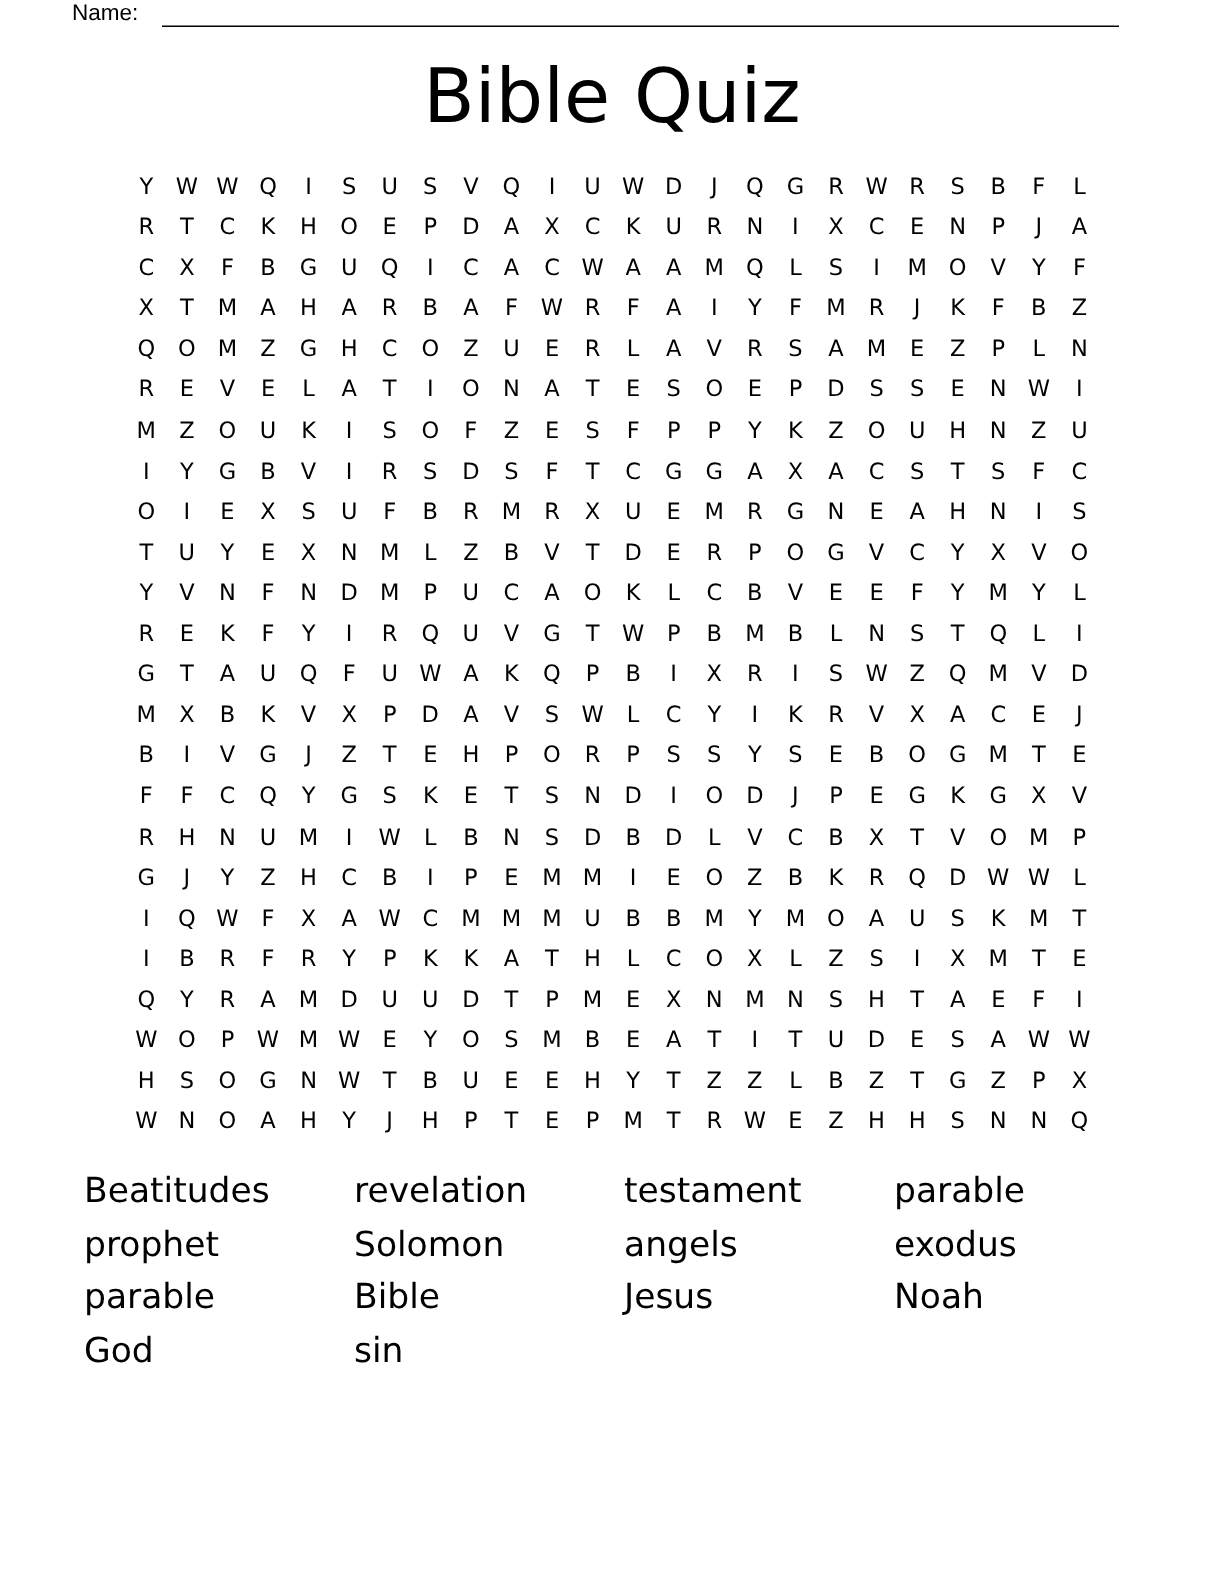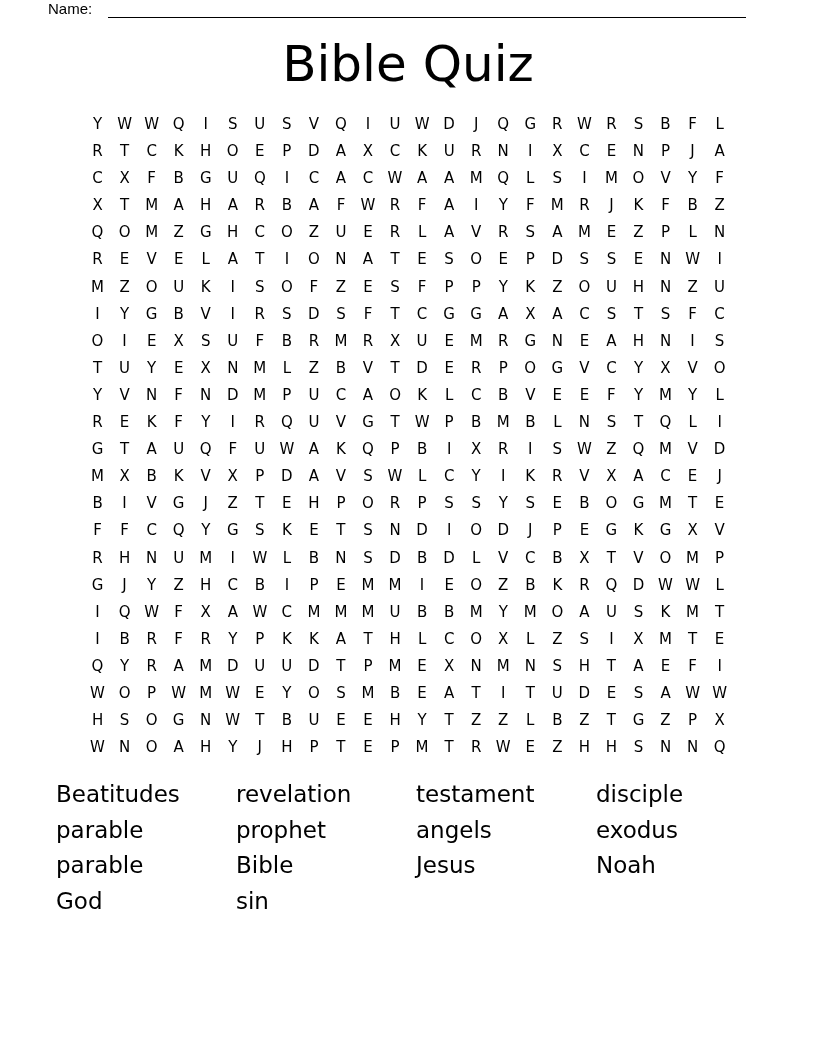--- a/index.html
+++ b/index.html
@@ -660,23 +660,23 @@
     <span class="cell">S</span>
     <span class="cell">N</span>
     <span class="cell">N</span>
     <span class="cell">Q</span>
   </div>
 
 <div class="words" id="word-list">
     <span class="word">Beatitudes</span>
     <span class="word">revelation</span>
     <span class="word">testament</span>
-    <span class="word">disciple</span>
     <span class="word">parable</span>
     <span class="word">prophet</span>
+    <span class="word">Solomon</span>
     <span class="word">angels</span>
     <span class="word">exodus</span>
     <span class="word">parable</span>
     <span class="word">Bible</span>
     <span class="word">Jesus</span>
     <span class="word">Noah</span>
     <span class="word">God</span>
     <span class="word">sin</span>
   </div>
 

